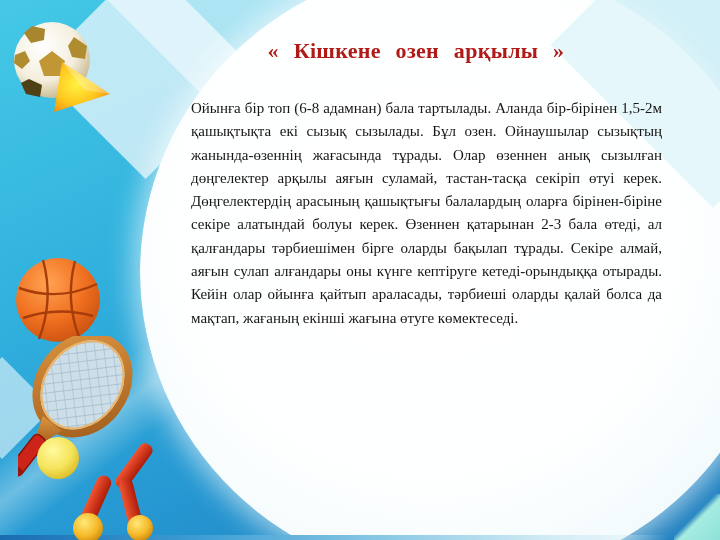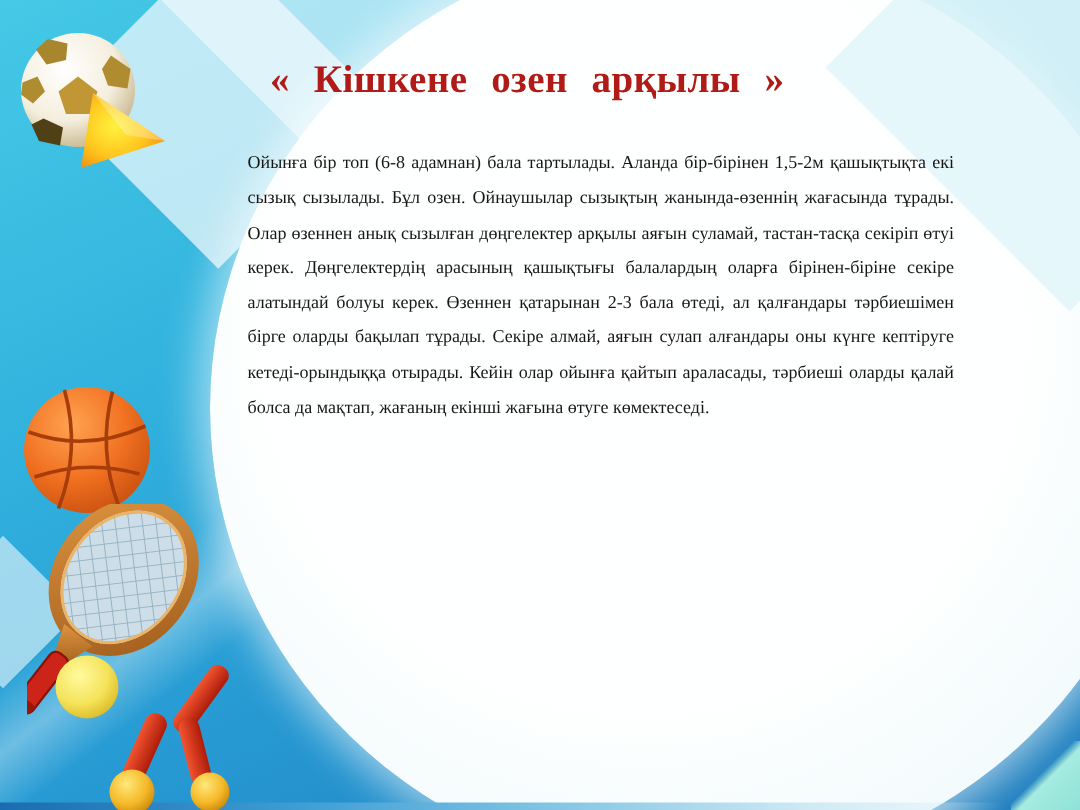--- a/index.html
+++ b/index.html
@@ -33,29 +33,29 @@
     right:0;bottom:0;width:46px;height:46px;
     background:linear-gradient(135deg,rgba(150,232,222,0) 45%,#a5ebe0 55%,#8fe2d8 100%);
   }
   .bottom-bar{
     left:0;bottom:0;width:720px;height:5px;
     background:linear-gradient(to right,#1a6cb0 0%,#3e9ed4 28%,#8ecbe6 55%,#cfeaf4 75%,rgba(207,234,244,0) 93%);
   }
   
   .title{
     left:180px;top:38px;width:472px;
-    margin:0;text-align:left;
-    font-size:26px;font-weight:bold;
+    margin:0;text-align:center;
+    font-size:22px;font-weight:bold;
     color:#b01b17;
     word-spacing:9px;letter-spacing:0.3px;
   }
   .bodytext{
-    left:165px;top:97px;width:471px;
+    left:191px;top:97px;width:471px;
     margin:0;text-align:justify;
-    font-size:12px;line-height:23.3px;
+    font-size:15px;line-height:23.3px;
     color:#161616;
   }
   svg{display:block;}
 </style>
 </head>
 <body>
 
 <div class="slide">
 
   <div class="diamond d1 abs"></div>

